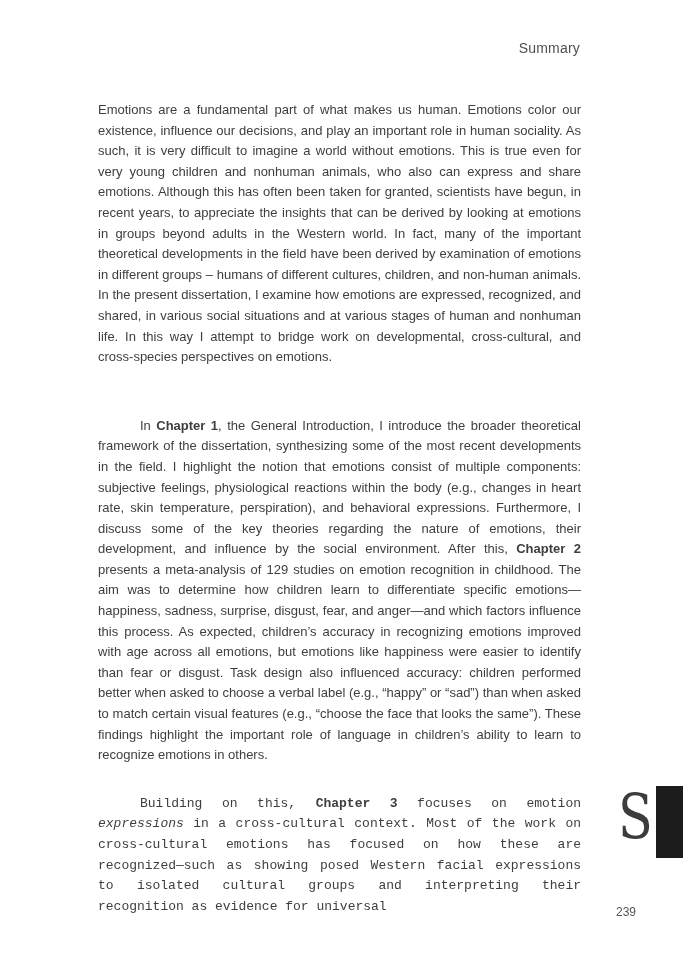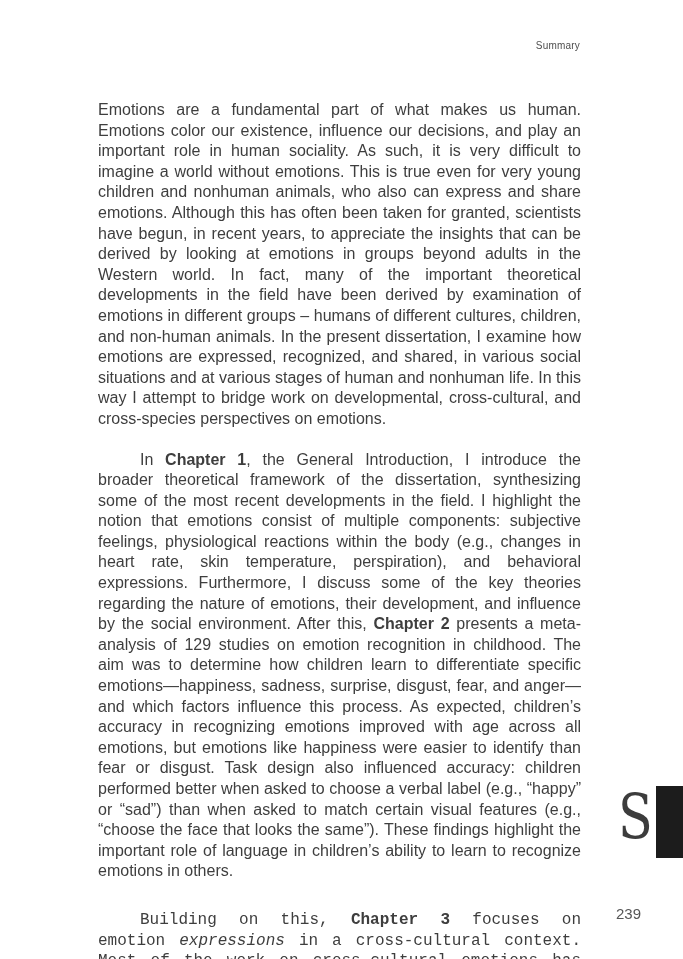--- a/index.html
+++ b/index.html
@@ -13,42 +13,42 @@
     height: 959px;
     background: #ffffff;
     font-family: "Liberation Sans", sans-serif;
     color: #3e3e3e;
     overflow: hidden;
   }
   .running-header {
     position: absolute;
     top: 40px;
     right: 103px;
-    font-size: 10px;
+    font-size: 14px;
     letter-spacing: 0.2px;
     color: #4f4f4f;
   }
   .content {
     position: absolute;
     left: 98px;
     top: 100px;
     width: 483px;
   }
   .content p {
     margin: 0;
-    font-size: 16px;
+    font-size: 13px;
     line-height: 20.6px;
     text-align: justify;
     color: #3e3e3e;
   }
   .content p.indent {
     text-indent: 42px;
   }
   .content p:nth-child(2) {
-    margin-top: 20px;
+    margin-top: 48px;
   }
   .content p:nth-child(3) {
     margin-top: 28px;
     font-family: Liberation Mono, monospace;
   }
   .content p span.bold {
     font-weight: 700;
   }
   .content p span.italic {
     font-style: italic;
@@ -69,21 +69,21 @@
     position: absolute;
     right: 0;
     top: 786px;
     width: 27px;
     height: 72px;
   }
   .page-number {
     position: absolute;
     left: 616px;
     top: 905px;
-    font-size: 15px;
+    font-size: 12px;
     color: #565656;
   }
 </style>
 </head>
 <body>
 
 <div class="page">
   <div class="running-header">Summary</div>
 
   <div class="content">

